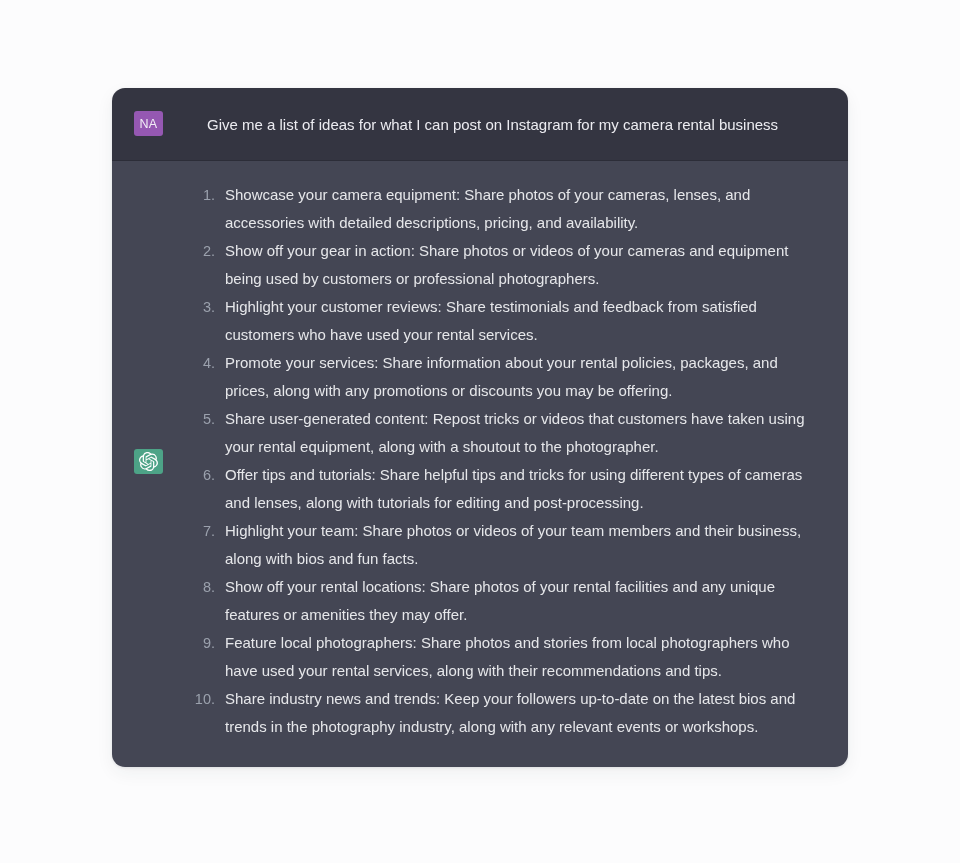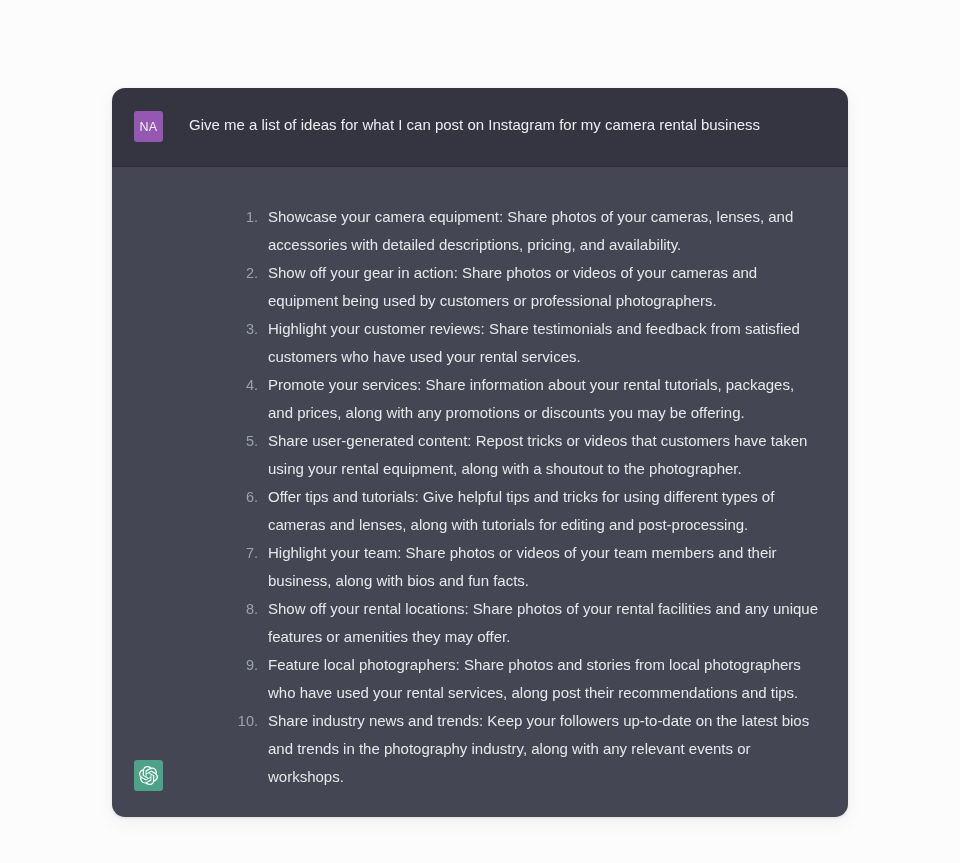--- a/index.html
+++ b/index.html
@@ -37,32 +37,31 @@
     background: #343541;
     border-bottom: 1px solid #2c2d38;
     padding: 22px 26px 24px 22px;
     display: flex;
     align-items: flex-start;
     box-sizing: border-box;
   }
 
   .turn-assistant {
     background: #444654;
-    padding: 36px 26px 26px 22px;
+    padding: 20px 26px 26px 22px;
     display: flex;
-    align-items: flex-end;
+    align-items: center;
     box-sizing: border-box;
-    gap: 43px;
   }
 
   
   .avatar {
     flex: 0 0 auto;
     width: 29px;
-    height: 31px;
+    height: 25px;
     border-radius: 3px;
     display: flex;
     align-items: center;
     justify-content: center;
     margin-top: 1px;
   }
   .avatar-user {
     background: #9558b2;
     color: #f2eef6;
     font-size: 12.5px;
@@ -72,21 +71,21 @@
     background: #4da387;
   }
   .avatar-assistant svg {
     display: block;
     width: 19px;
     height: 19px;
   }
 
   
   .msg-user {
-    margin-left: 26px;
+    margin-left: 44px;
     color: #ececf1;
     font-size: 15px;
     line-height: 22px;
     padding-top: 4px;
     white-space: pre-wrap;
   }
 
   .msg-assistant {
     margin-left: 27px;
     flex: 1 1 auto;
@@ -138,25 +137,25 @@
         <svg viewBox="0 0 24 24" aria-hidden="true">
           <path fill="#ffffff" d="M22.28 9.82a5.99 5.99 0 0 0-.52-4.91 6.05 6.05 0 0 0-6.51-2.9A6 6 0 0 0 4.98 4.18a5.99 5.99 0 0 0-4 2.9 6.05 6.05 0 0 0 .74 7.1 5.98 5.98 0 0 0 .51 4.91 6.05 6.05 0 0 0 6.52 2.9A5.99 5.99 0 0 0 13.26 24a6.05 6.05 0 0 0 5.77-4.21 5.99 5.99 0 0 0 4-2.9 6.06 6.06 0 0 0-.75-7.07Zm-9.02 12.6a4.48 4.48 0 0 1-2.88-1.04l.14-.08 4.78-2.76a.79.79 0 0 0 .4-.68v-6.74l2.02 1.17a.07.07 0 0 1 .04.06v5.58a4.5 4.5 0 0 1-4.5 4.49ZM3.6 18.3a4.47 4.47 0 0 1-.54-3.01l.14.09 4.78 2.76a.77.77 0 0 0 .78 0l5.84-3.37v2.33a.08.08 0 0 1-.03.07l-4.84 2.79a4.5 4.5 0 0 1-6.13-1.65ZM2.34 7.9a4.49 4.49 0 0 1 2.35-1.97V11.6a.77.77 0 0 0 .38.68l5.82 3.36L8.87 16.8a.07.07 0 0 1-.07 0L3.97 14a4.5 4.5 0 0 1-1.64-6.14Zm16.6 3.86L13.1 8.37 15.12 7.2a.07.07 0 0 1 .07 0l4.83 2.79a4.49 4.49 0 0 1-.68 8.1v-5.66a.8.8 0 0 0-.39-.68Zm2.01-3.02-.14-.09-4.77-2.78a.78.78 0 0 0-.79 0L9.42 9.24V6.9a.07.07 0 0 1 .03-.07l4.83-2.79a4.5 4.5 0 0 1 6.68 4.66ZM8.32 12.87 6.3 11.7a.07.07 0 0 1-.04-.06V6.07a4.5 4.5 0 0 1 7.38-3.45l-.14.08L8.72 5.46a.79.79 0 0 0-.4.68v6.73Zm1.1-2.36 2.6-1.5 2.61 1.5v3l-2.6 1.5-2.61-1.5v-3Z"></path>
         </svg>
       </div>
 
       <div class="msg-assistant">
         <ol class="idea-list">
           <li>Showcase your camera equipment: Share photos of your cameras, lenses, and accessories with detailed descriptions, pricing, and availability.</li>
           <li>Show off your gear in action: Share photos or videos of your cameras and equipment being used by customers or professional photographers.</li>
           <li>Highlight your customer reviews: Share testimonials and feedback from satisfied customers who have used your rental services.</li>
-          <li>Promote your services: Share information about your rental tutorials, packages, and prices, along with any promotions or discounts you may be offering.</li>
+          <li>Promote your services: Share information about your rental policies, packages, and prices, along with any promotions or discounts you may be offering.</li>
           <li>Share user-generated content: Repost tricks or videos that customers have taken using your rental equipment, along with a shoutout to the photographer.</li>
-          <li>Offer tips and tutorials: Give helpful tips and tricks for using different types of cameras and lenses, along with tutorials for editing and post-processing.</li>
+          <li>Offer tips and tutorials: Share helpful tips and tricks for using different types of cameras and lenses, along with tutorials for editing and post-processing.</li>
           <li>Highlight your team: Share photos or videos of your team members and their business, along with bios and fun facts.</li>
           <li>Show off your rental locations: Share photos of your rental facilities and any unique features or amenities they may offer.</li>
-          <li>Feature local photographers: Share photos and stories from local photographers who have used your rental services, along post their recommendations and tips.</li>
+          <li>Feature local photographers: Share photos and stories from local photographers who have used your rental services, along with their recommendations and tips.</li>
           <li>Share industry news and trends: Keep your followers up-to-date on the latest bios and trends in the photography industry, along with any relevant events or workshops.</li>
         </ol>
       </div>
     </div>
 
   </div>
 </div>
 
 </body></html>

